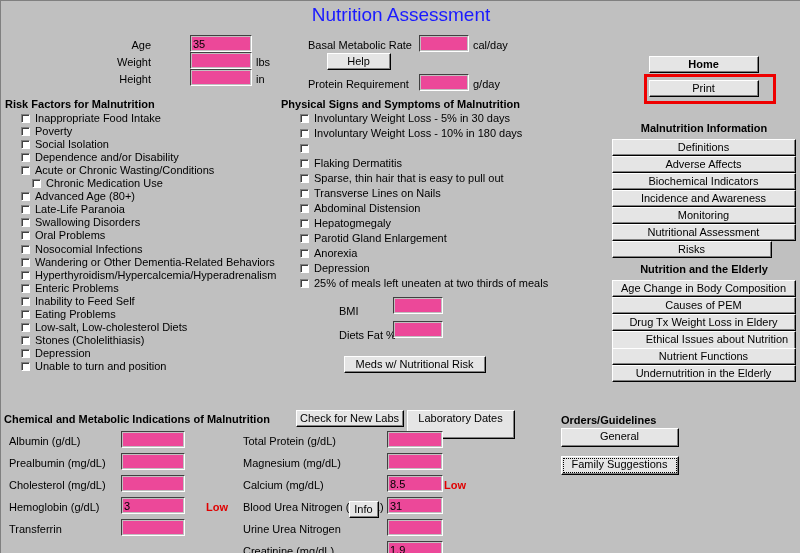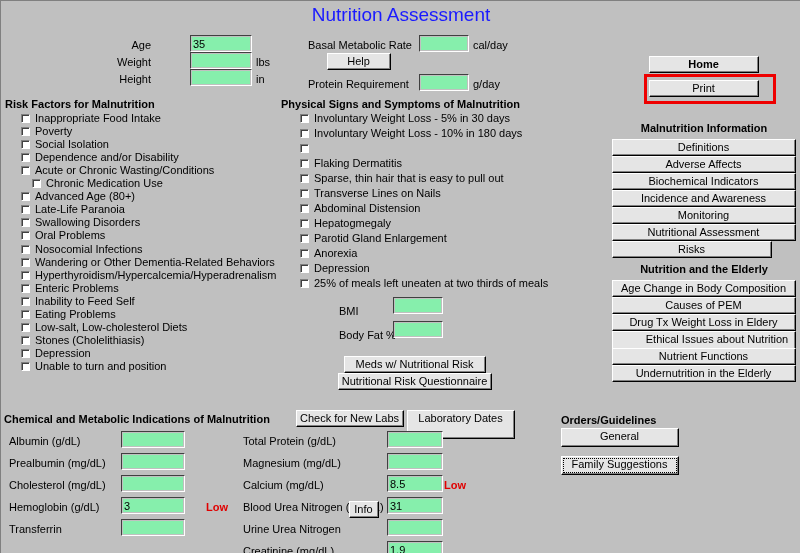--- a/index.html
+++ b/index.html
@@ -30,21 +30,21 @@
     left: 0; top: 3px; width: 800px;
     text-align: center;
     font-size: 19px;
     font-weight: normal;
     color: #1a1aff;
     letter-spacing: 0px;
   }
 
   
   .field {
-    background: #86efac;
+    background: #ec4899;
     border-top: 1px solid #404040;
     border-left: 1px solid #404040;
     border-right: 1px solid #ffffff;
     border-bottom: 1px solid #ffffff;
     box-shadow: 0 0 0 1px #c0c0c0 inset;
     box-sizing: border-box;
     font-family: "Liberation Sans", sans-serif;
     font-size: 11px;
     padding: 0 2px;
     line-height: 15px;
@@ -216,28 +216,25 @@
       <div class="cbrow" style="left: 299px; top: 201px;"><span class="cb"></span><span class="cblabel">Abdominal Distension</span></div>
       <div class="cbrow" style="left: 299px; top: 216px;"><span class="cb"></span><span class="cblabel">Hepatogmegaly</span></div>
       <div class="cbrow" style="left: 299px; top: 231px;"><span class="cb"></span><span class="cblabel">Parotid Gland Enlargement</span></div>
       <div class="cbrow" style="left: 299px; top: 246px;"><span class="cb"></span><span class="cblabel">Anorexia</span></div>
       <div class="cbrow" style="left: 299px; top: 261px;"><span class="cb"></span><span class="cblabel">Depression</span></div>
       <div class="cbrow" style="left: 299px; top: 276px;"><span class="cb"></span><span class="cblabel">25% of meals left uneaten at two thirds of meals</span></div>
     </div>
 
   <div class="lbl" style="left:338px;top:304px;">BMI</div>
   <input class="field abs" style="left: 392px; top: 296px; width: 50px;" value="">
-  <div class="lbl" style="left:338px;top:328px;">Body Fat %</div>
+  <div class="lbl" style="left:338px;top:328px;">Diets Fat %</div>
   <input class="field abs" style="left: 392px; top: 320px; width: 50px;" value="">
 
   <div class="btn" style="left:343px;top:355px;width:142px;height:17px;">
       <span class="inner">Meds w/ Nutritional Risk</span>
-    </div>
-  <div class="btn" style="left:337px;top:372px;width:154px;height:17px;">
-      <span class="inner">Nutritional Risk Questionnaire</span>
     </div>
 
   <div class="sect" style="left:611px;top:121px;width:184px;text-align:center;">Malnutrition Information</div>
   <div id="info-buttons">
       <div class="btn" style="left: 611px; top: 138px; width: 184px; height: 17px;">
         <span class="inner">Definitions</span>
       </div>
       <div class="btn" style="left: 611px; top: 155px; width: 184px; height: 17px;">
         <span class="inner">Adverse Affects</span>
       </div>

